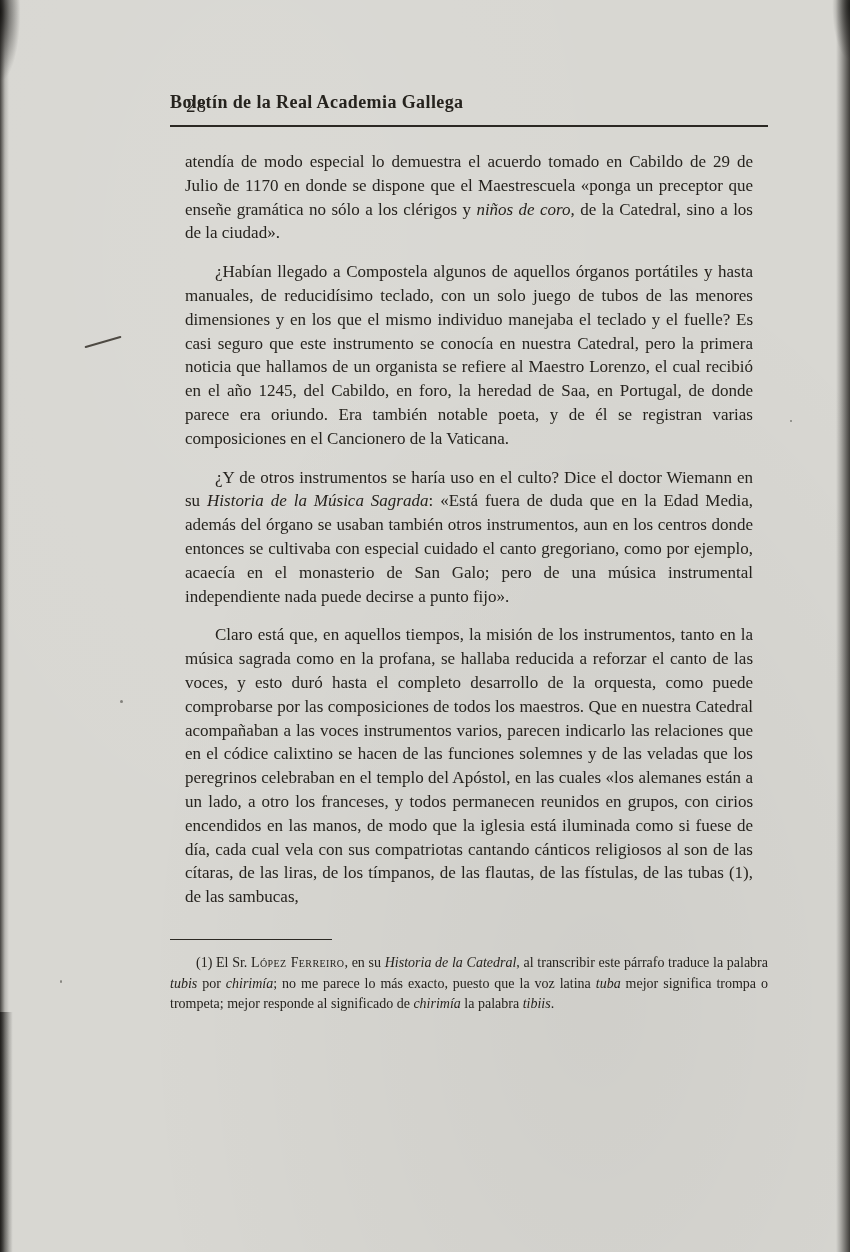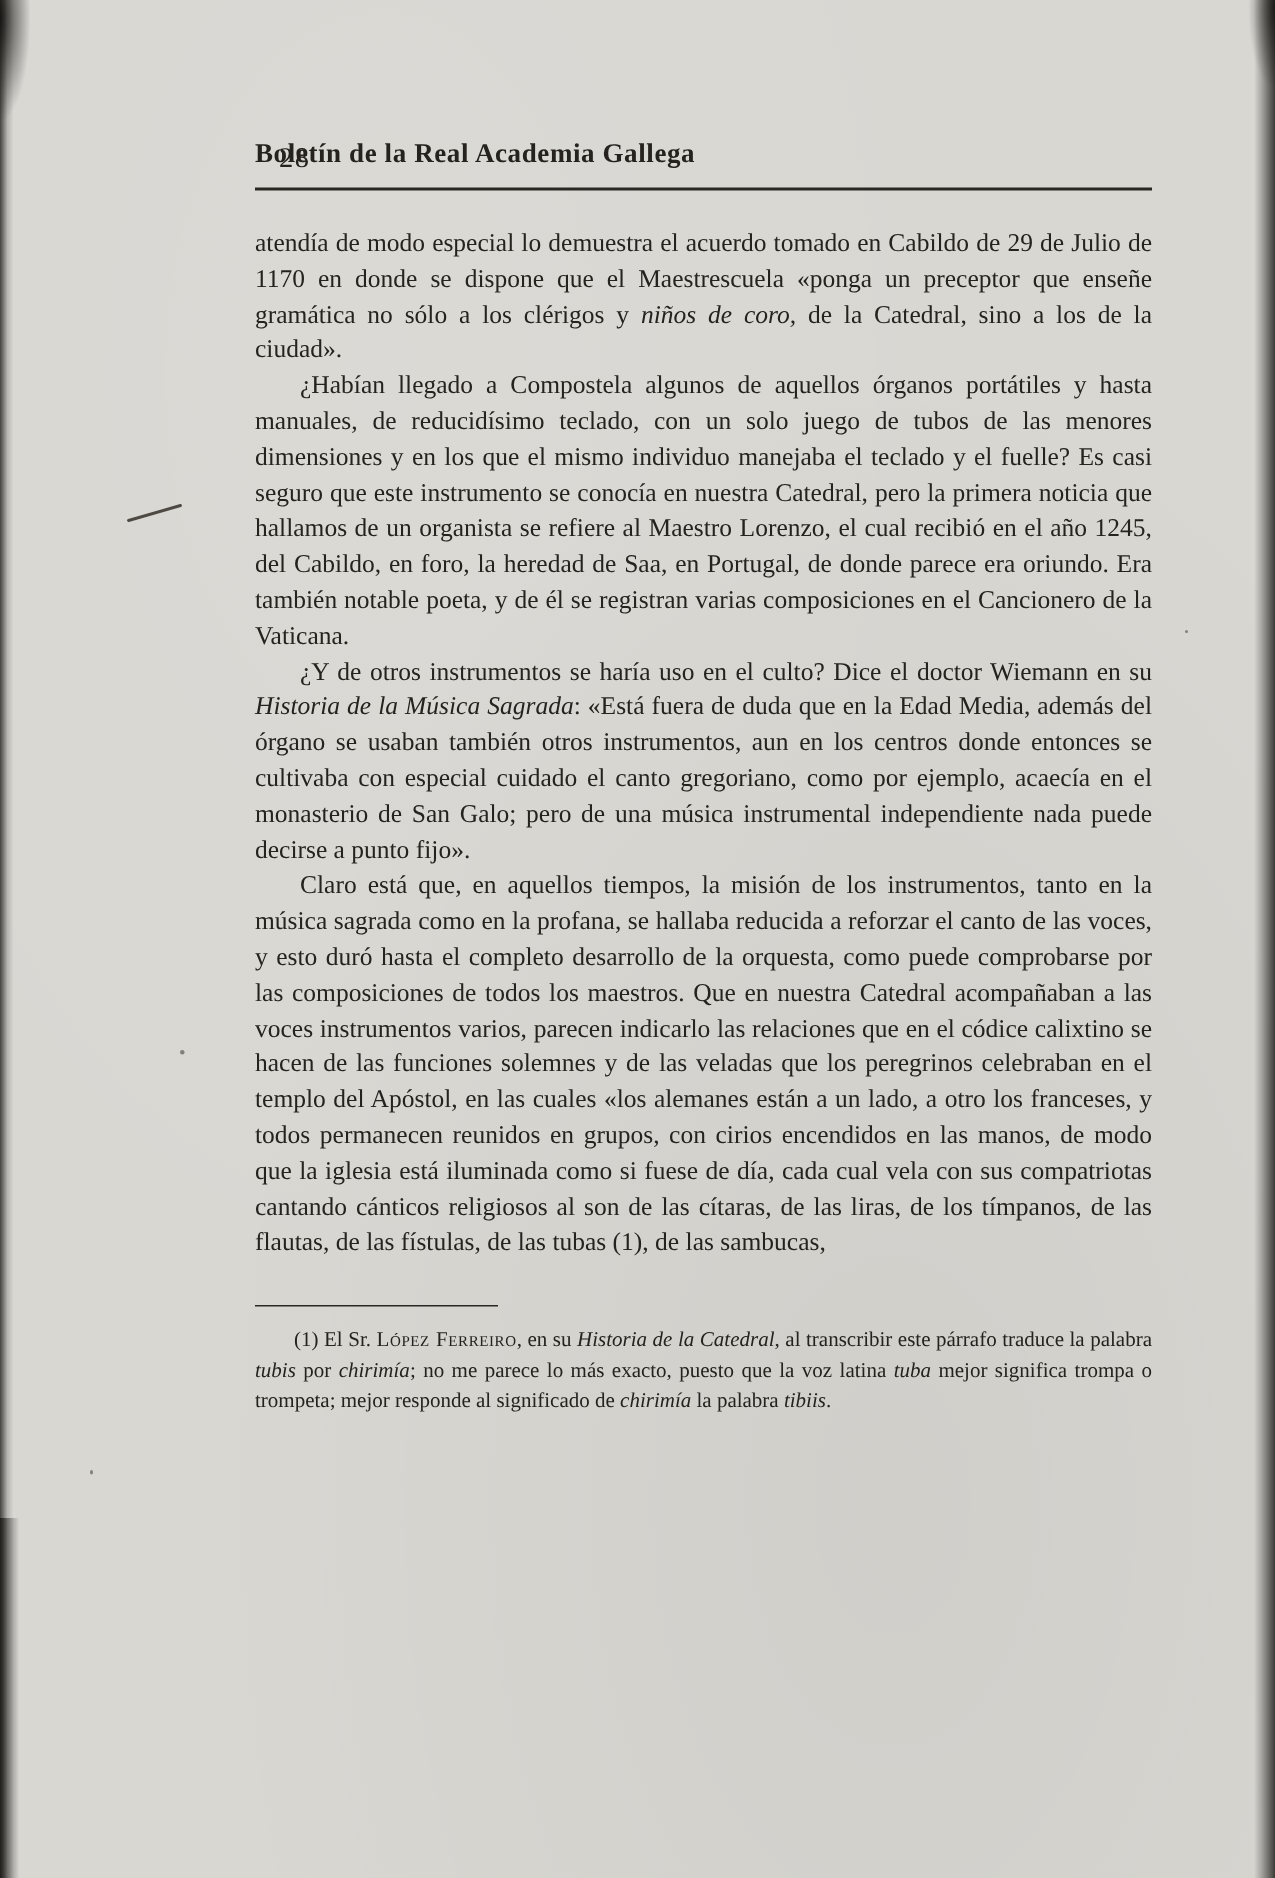--- a/index.html
+++ b/index.html
@@ -33,21 +33,21 @@
   .speck { position:absolute; background:#3d3a34; border-radius:50%; opacity:.55; }
 
   
   .content { position:absolute; left:170px; top:92px; width:598px; }
   .header { position:relative; height:26px; }
   .page-num { position:absolute; left:16px; top:3px; font-size:19px; letter-spacing:1px; }
   .header-title { font-size:18px; font-weight:bold; letter-spacing:.4px; }
   .header-rule { border:none; border-top:2.5px solid #2b2823; margin-top:7px; }
 
   .body-text { margin-top:23px; font-size:17px; line-height:23.8px; text-align:justify; }
-  .body-text p { margin:0; }
+  .body-text p { margin:15px; }
   .body-text p.indent { text-indent:30px; }
   .normal { font-style:normal; }
   .italic { font-style:italic; }
   .smallcaps { font-variant:small-caps; letter-spacing:.4px; }
 
   .footnote-rule { width:162px; border:none; border-top:1.5px solid #2b2823; margin:30px 0 13px 0; }
   .footnote { font-size:14px; line-height:20.6px; text-align:justify; text-indent:26px; }
 </style>
 </head>
 <body>

